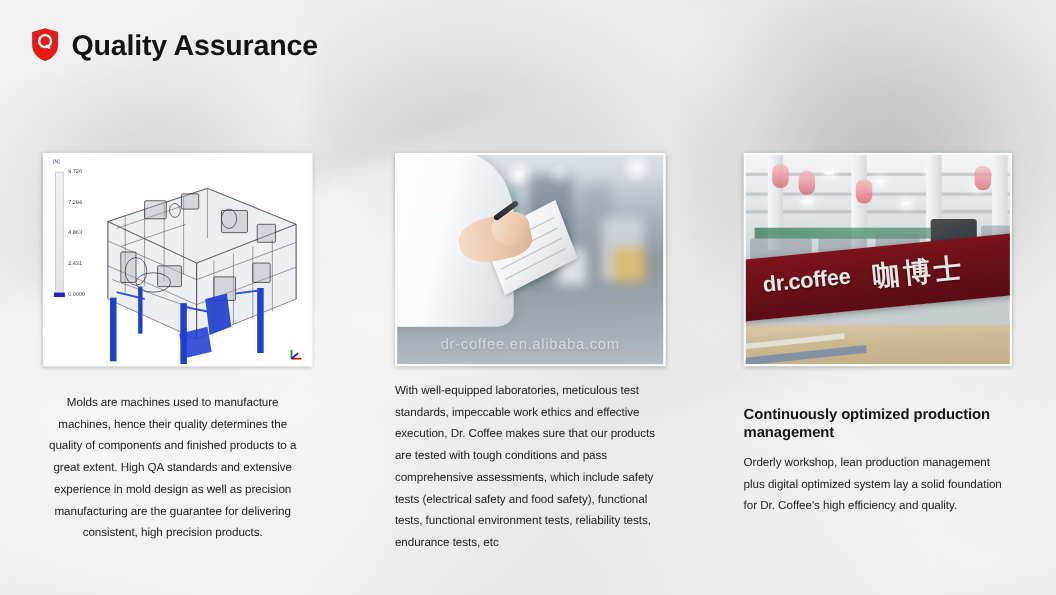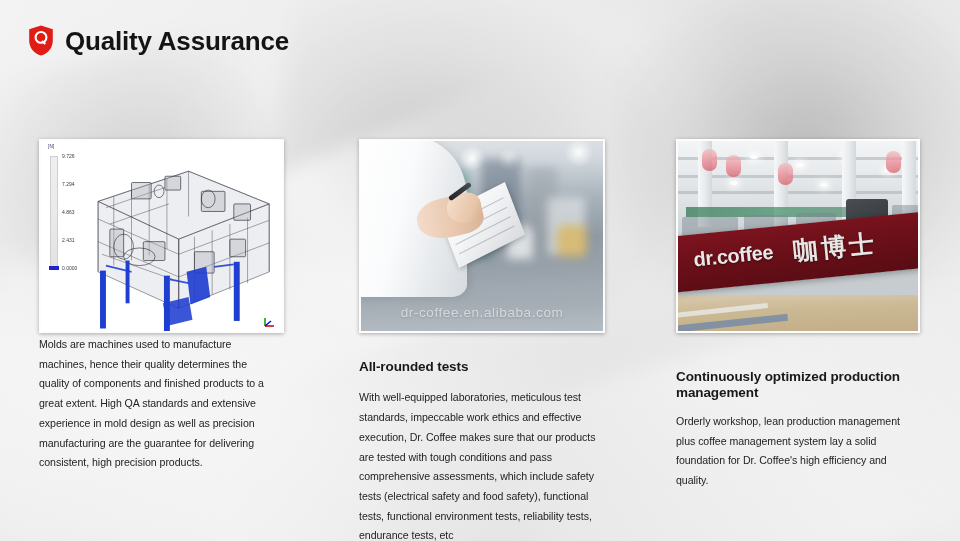--- a/index.html
+++ b/index.html
@@ -291,21 +291,21 @@
   .col-1 .col-head{ margin-top:23px; }
   .col-2 .col-head{ margin-top:26px; }
   .col-3 .col-head{ margin-top:36px; width:232px; }
 
   .col-body{
     font-size:10.6px;
     color:#232323;
     line-height:1.86;
     letter-spacing:-.05px;
   }
-  .col-1 .col-body{ margin-top:2px; width:236px; }
+  .col-1 .col-body{ margin-top:24px; width:236px;text-align:center; }
   .col-2 .col-body{ margin-top:13px; width:244px; }
   .col-3 .col-body{ margin-top:10px; width:244px; }
 </style>
 </head>
 <body>
 
 <div class="slide">
 
   <div class="bg-base"></div>
   <div class="bg-dark-left"></div>
@@ -413,21 +413,20 @@
           <div class="lab-clip-line" style="top:23px"></div>
           <div class="lab-clip-line" style="top:33px"></div>
           <div class="lab-clip-line" style="top:43px"></div>
         </div>
         <div class="lab-arm"></div>
         <div class="lab-hand"></div>
         <div class="lab-pen"></div>
         <div class="lab-watermark">dr-coffee.en.alibaba.com</div>
       </div>
 
-      <div class="col-head">All-rounded tests</div>
       <div class="col-body">With well-equipped laboratories, meticulous test standards, impeccable work ethics and effective execution, Dr. Coffee makes sure that our products are tested with tough conditions and pass comprehensive assessments, which include safety tests (electrical safety and food safety), functional tests, functional environment tests, reliability tests, endurance tests, etc</div>
     </div>
 
     <div class="col col-3">
 
       <div class="photo shop">
         <div class="shop-ceiling"></div>
         <div class="shop-beam" style="left:0; top:16px; width:100%;"></div>
         <div class="shop-beam" style="left:0; top:34px; width:100%;"></div>
         <div class="shop-beam" style="left:0; top:50px; width:100%;"></div>
@@ -455,17 +454,17 @@
         <div class="shop-floor"></div>
         <div class="shop-floor-stripe"></div>
         <div class="shop-floor-stripe2"></div>
         <div class="shop-banner">
           <div class="shop-brand">dr.coffee</div>
           <div class="shop-brand-cn">咖博士</div>
         </div>
       </div>
 
       <div class="col-head">Continuously optimized production management</div>
-      <div class="col-body">Orderly workshop, lean production management plus coffee management system lay a solid foundation for Dr. Coffee's high efficiency and quality.</div>
+      <div class="col-body">Orderly workshop, lean production management plus digital optimized system lay a solid foundation for Dr. Coffee's high efficiency and quality.</div>
     </div>
 
   </div>
 </div>
 
 </body></html>

